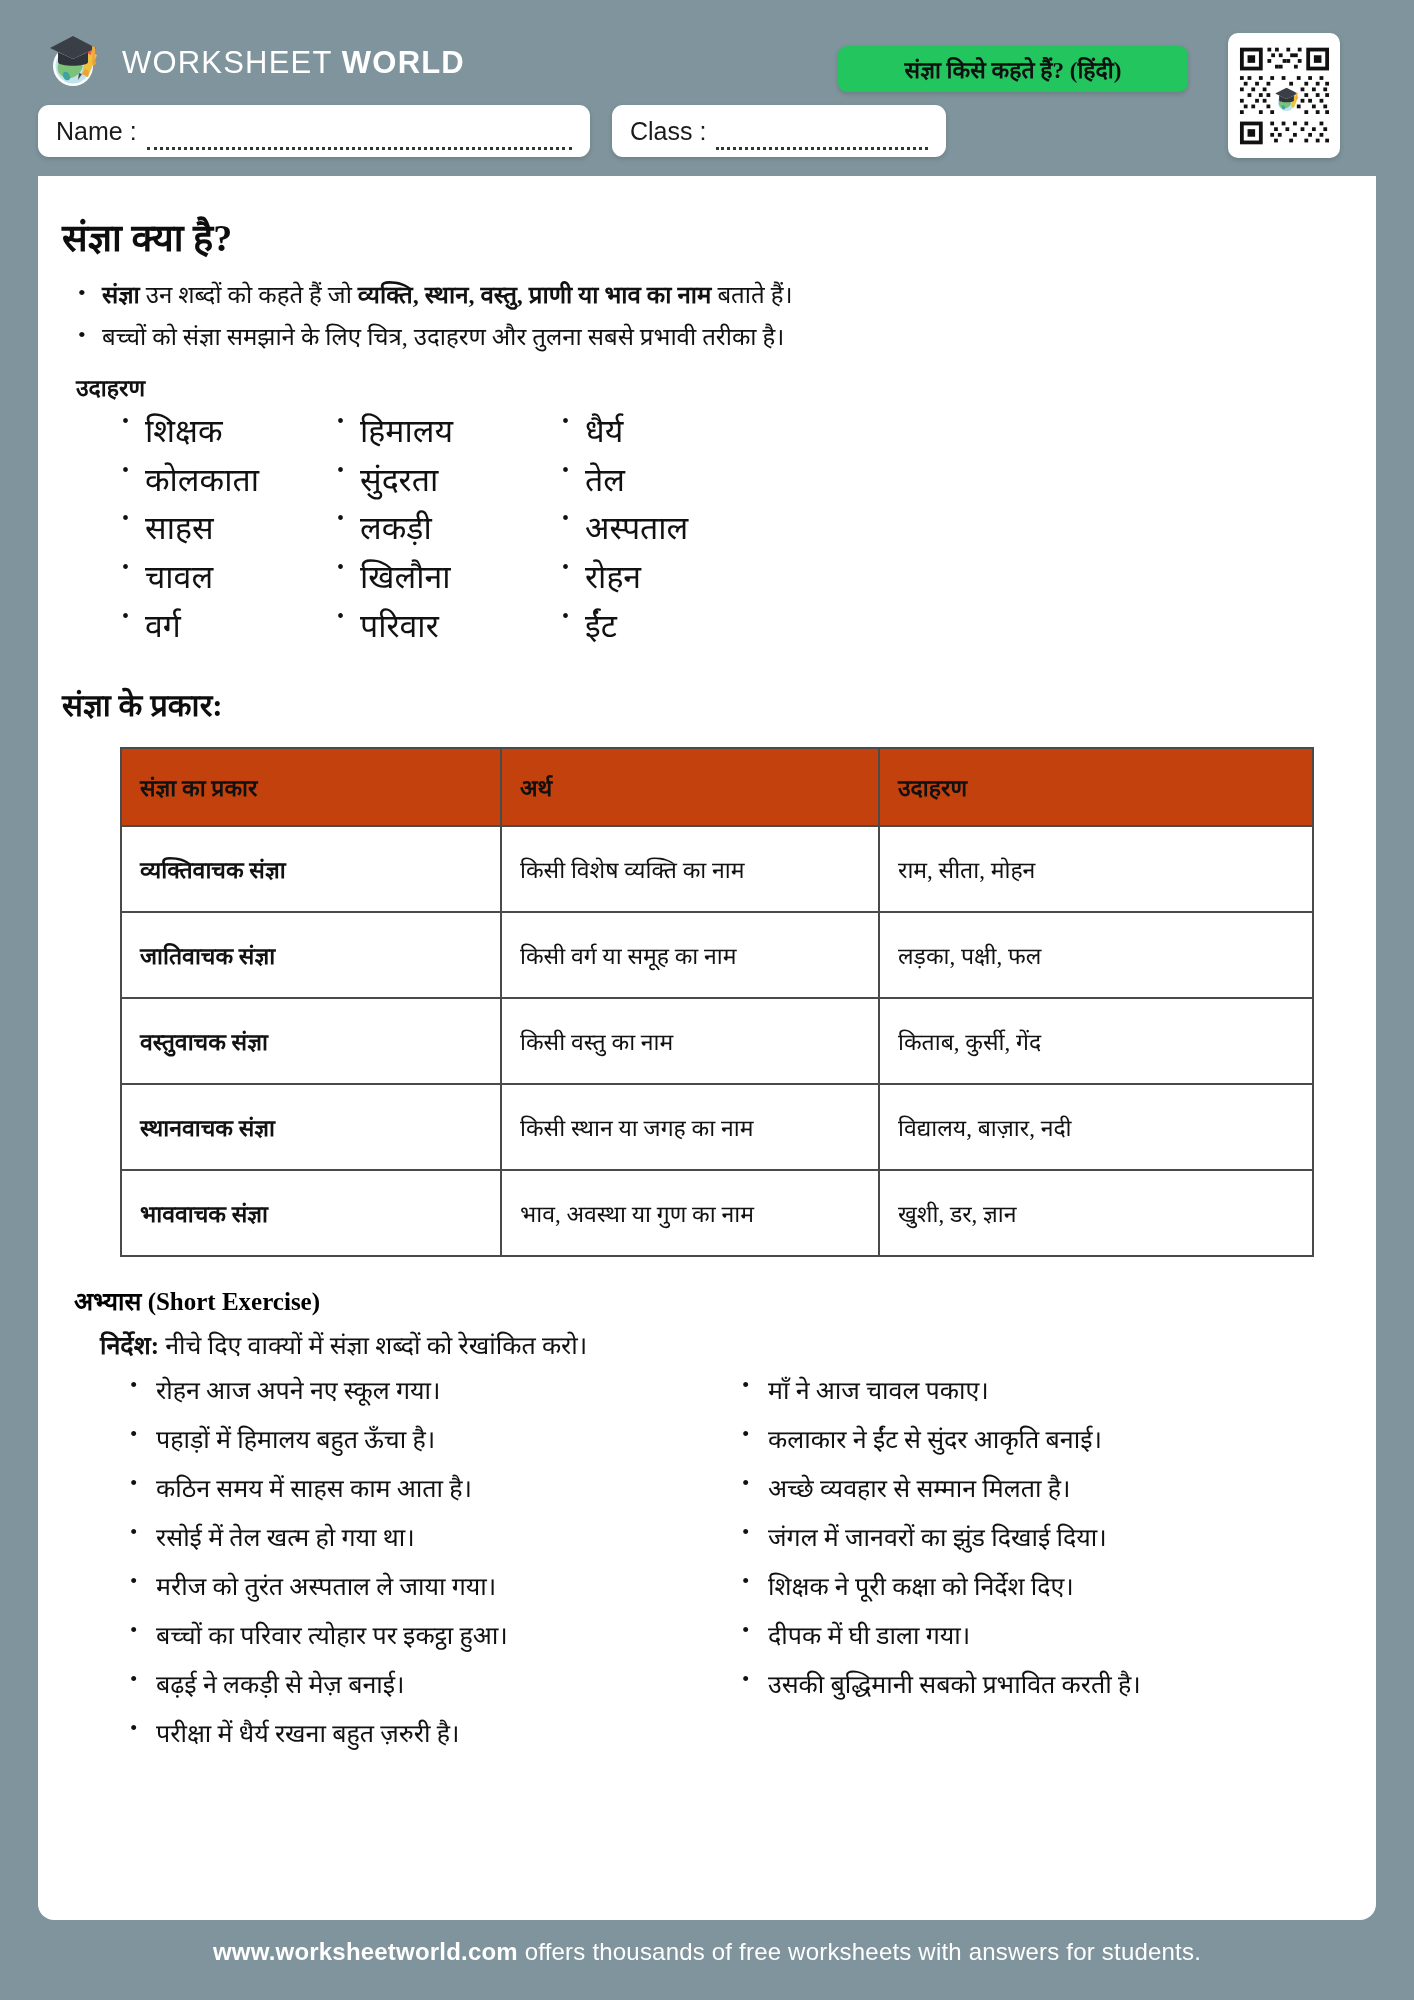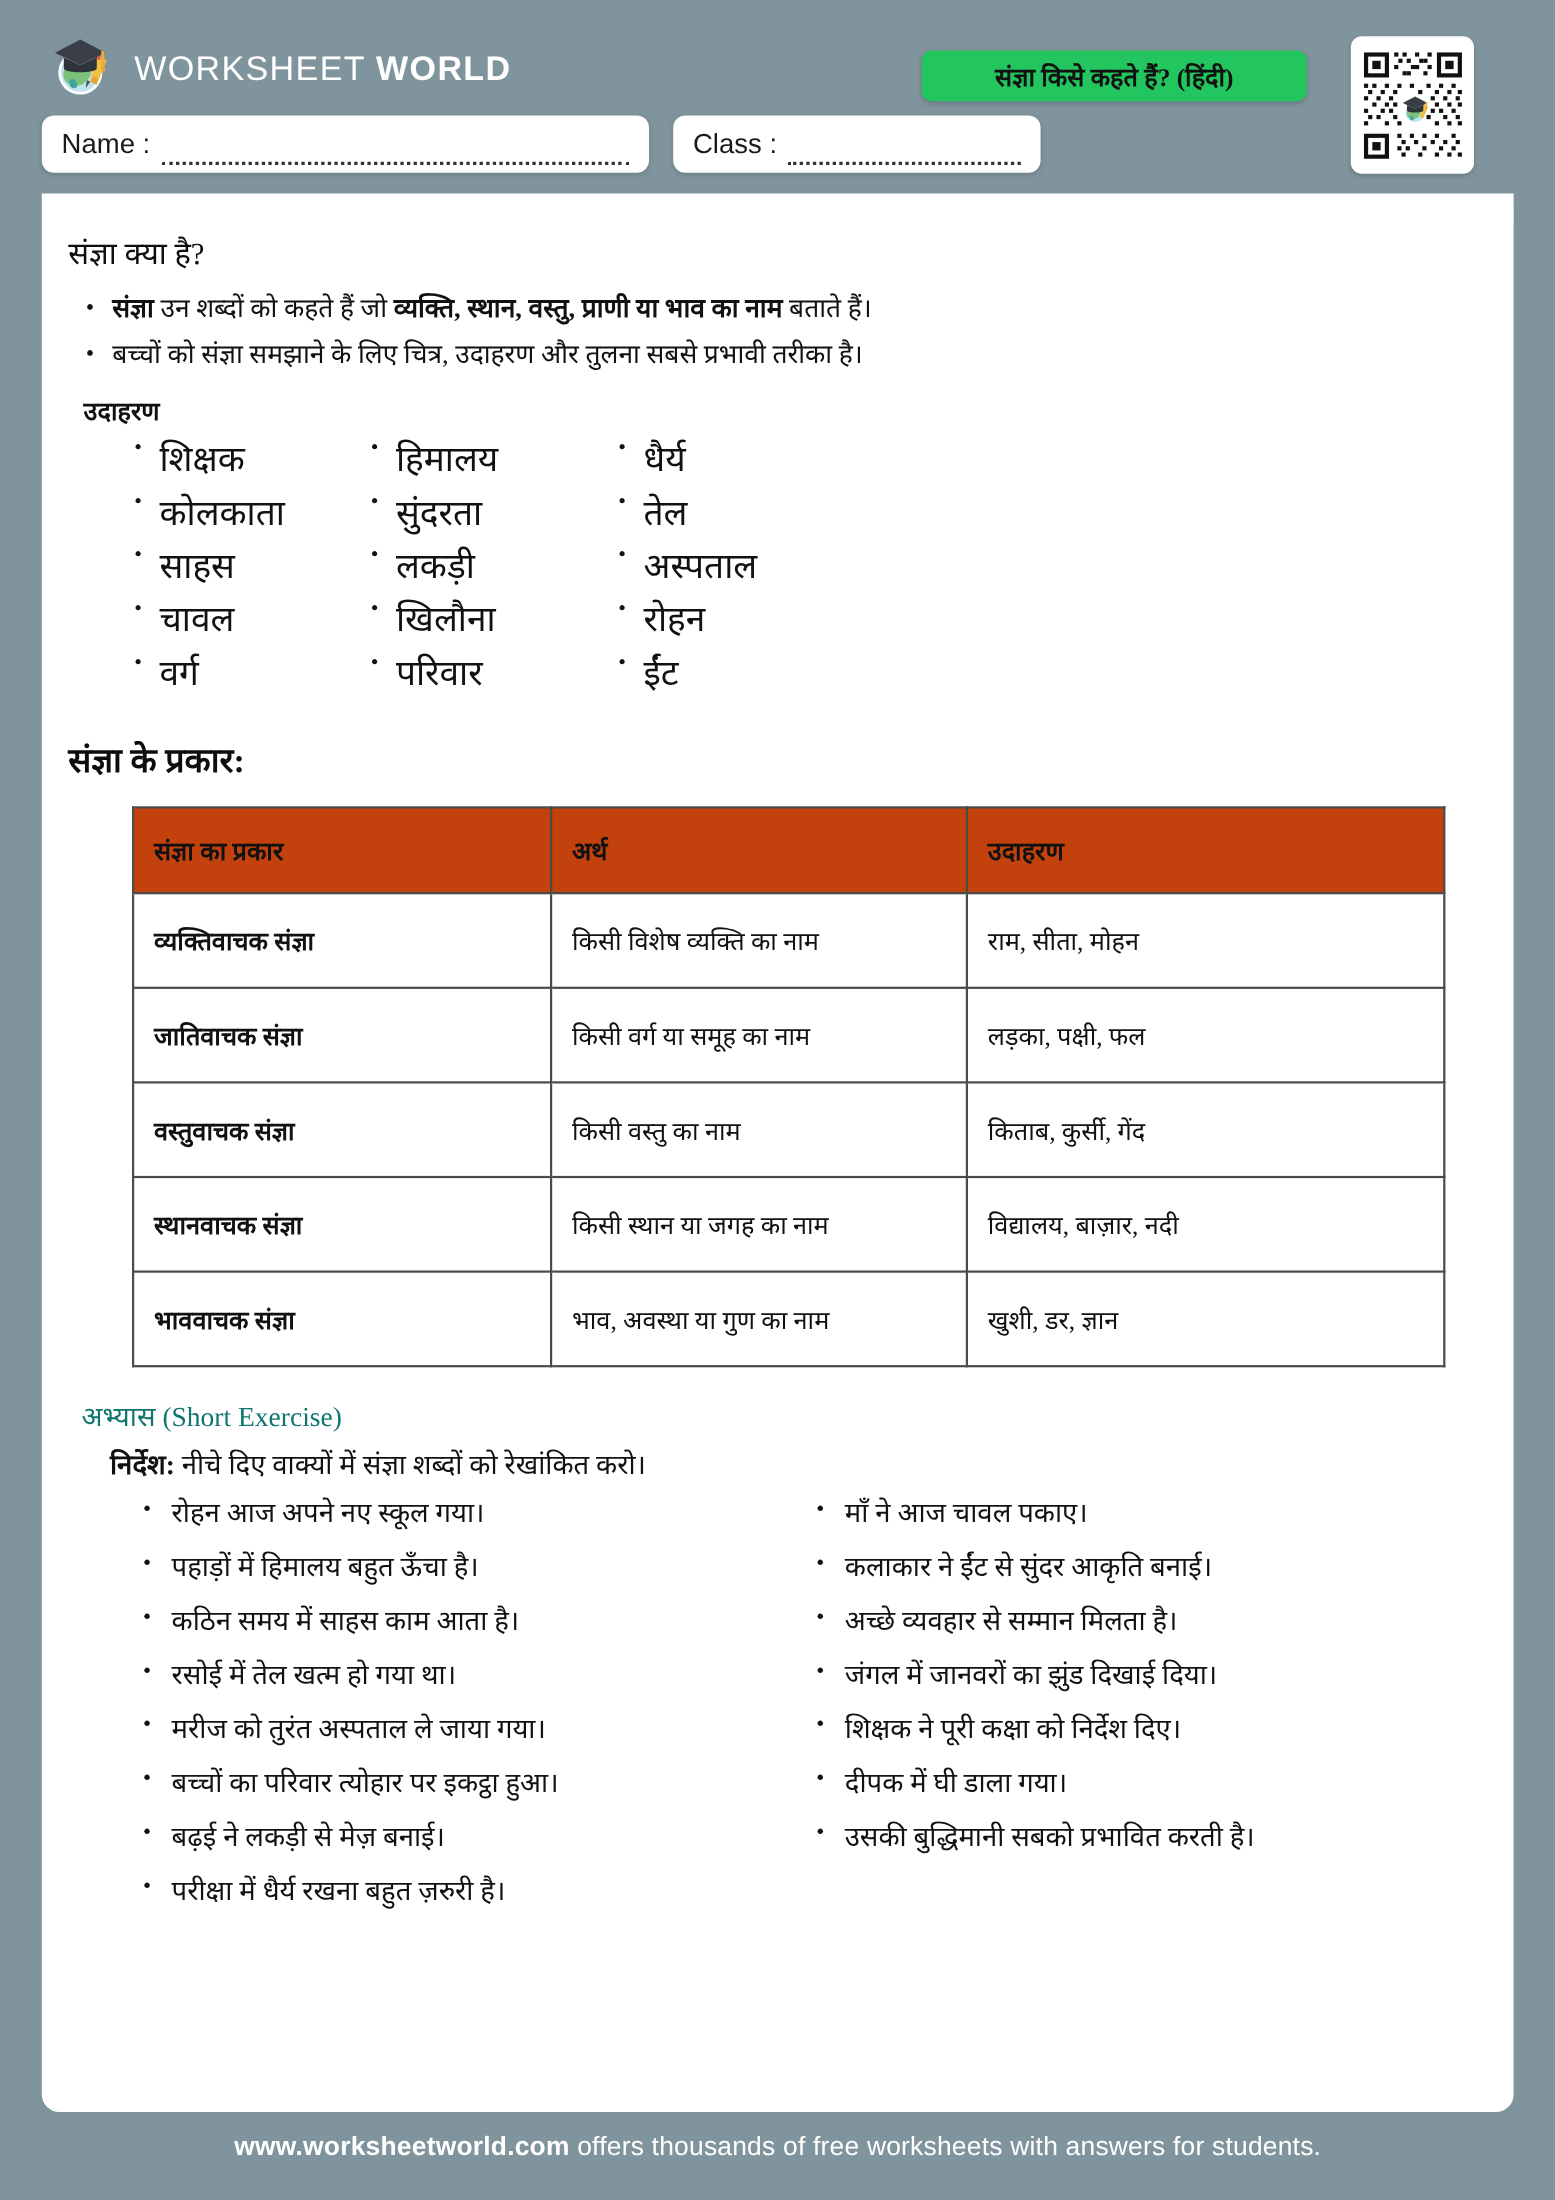--- a/index.html
+++ b/index.html
@@ -130,22 +130,22 @@
 
   .content {
     position: absolute;
     left: 0; top: 22px;
     width: 1338px;
     padding: 0 26px 0 24px;
   }
 
   h1.sec-title {
     font-family: "Liberation Serif", serif;
-    font-size: 28px;
-    font-weight: 400;
+    font-size: 38px;
+    font-weight: 700;
     color: #0d0d0d;
     margin: 12px 0 14px 0;
   }
   h2.sec-title2 {
     font-family: "Liberation Serif", serif;
     font-size: 31px;
     font-weight: 700;
     color: #0d0d0d;
     margin: 30px 0 22px 0;
   }
@@ -231,22 +231,22 @@
   }
   table.types td.t-name { font-weight: 700; }
   table.types col.c1 { width: 380px; }
   table.types col.c2 { width: 378px; }
   table.types col.c3 { width: 434px; }
 
   
   .ex-head {
     font-family: "Liberation Serif", serif;
     font-size: 25px;
-    font-weight: 400;
-    color: #0f766e;
+    font-weight: 700;
+    color: #000000;
     margin: 26px 0 10px 12px;
   }
   .ex-instr {
     font-family: "Liberation Serif", serif;
     font-size: 25px;
     color: #111;
     margin: 0 0 12px 38px;
   }
   .ex-instr b { font-weight: 700; }
 

